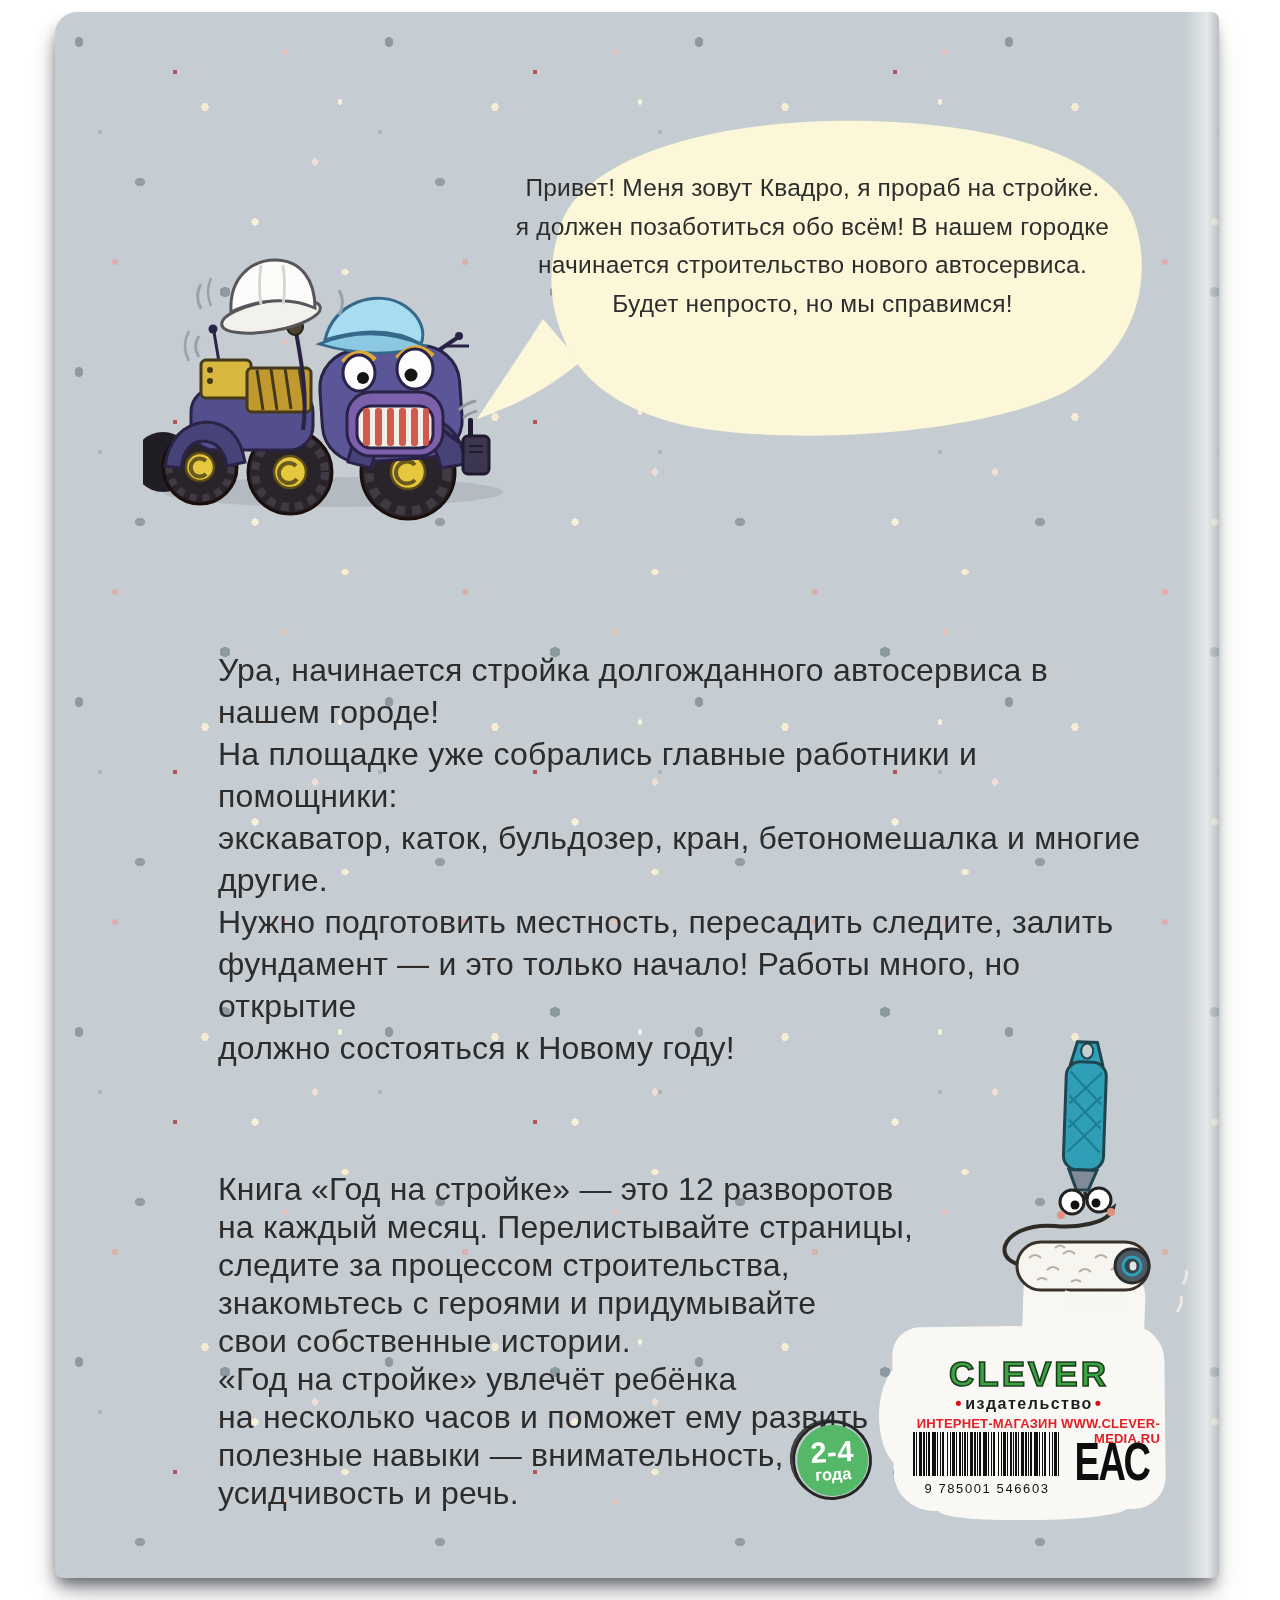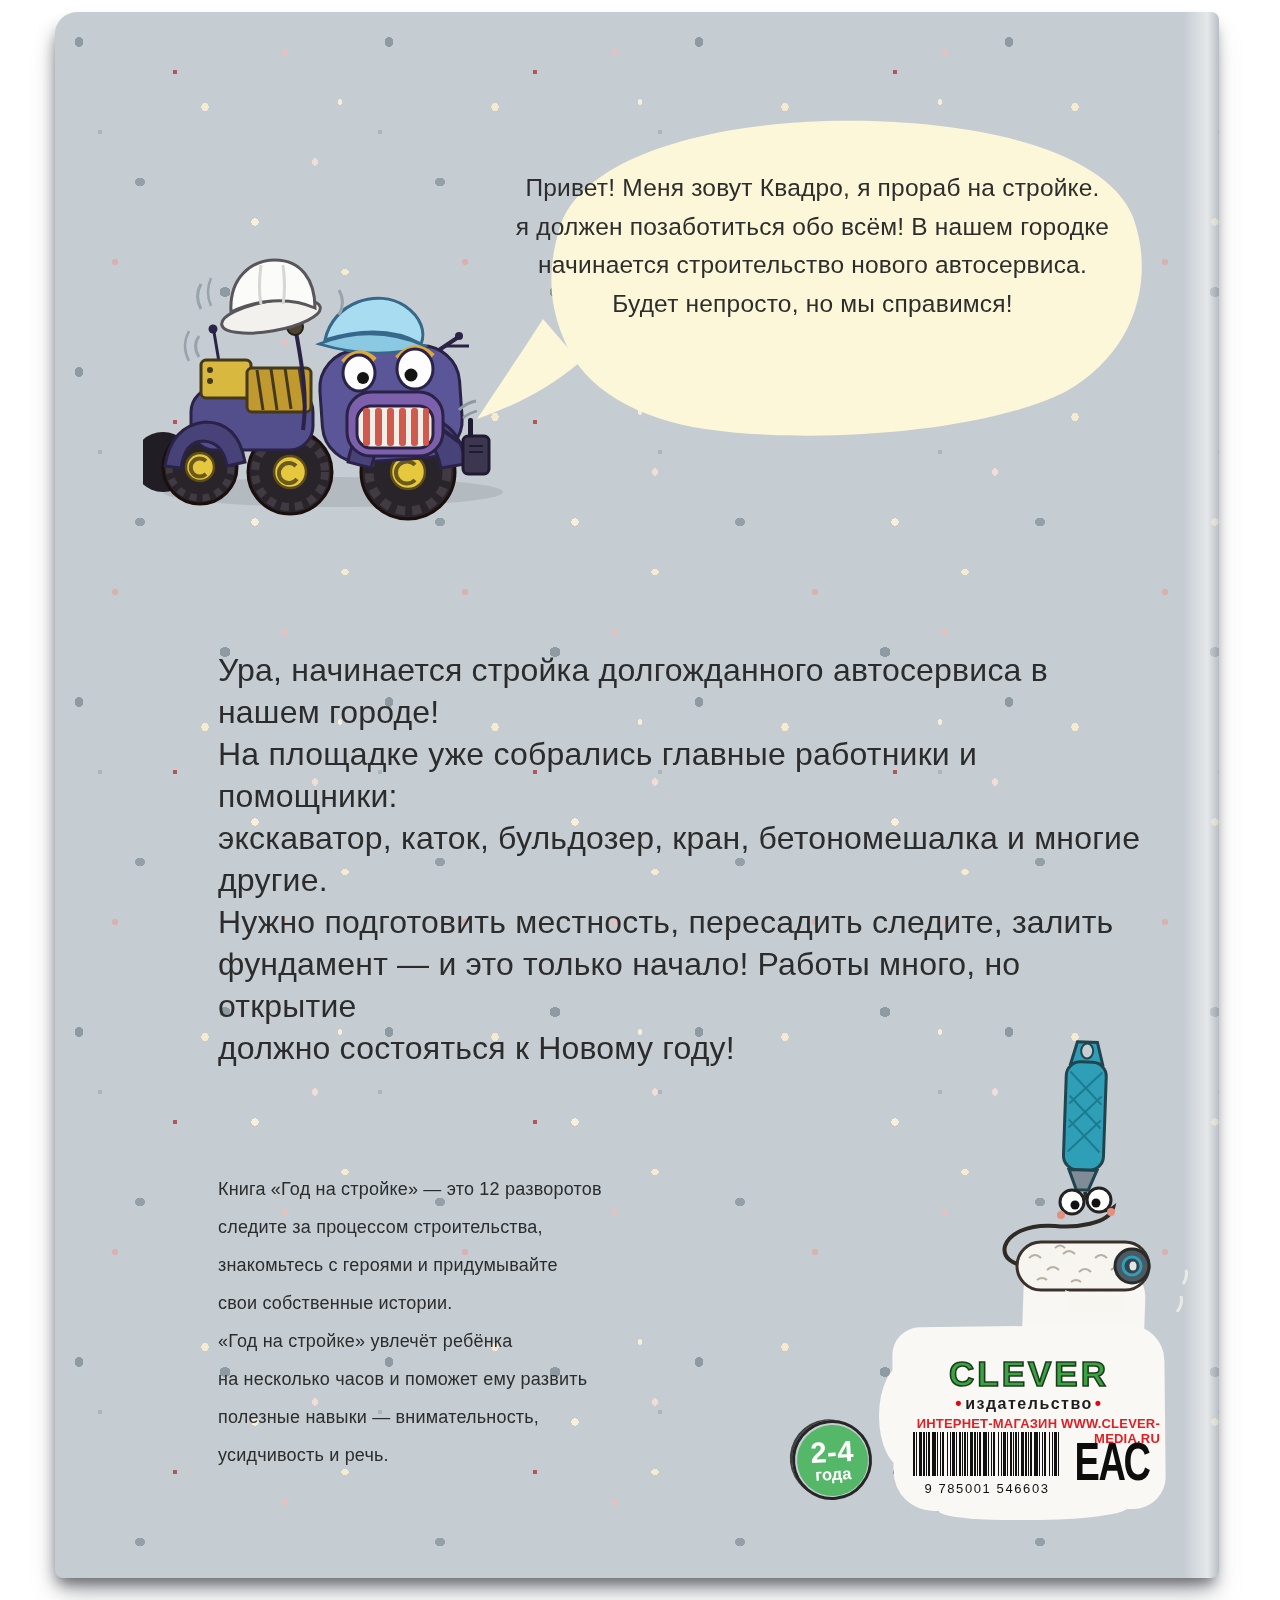--- a/index.html
+++ b/index.html
@@ -48,21 +48,21 @@
   .intro {
     position:absolute; left:163px; top:637px; width:940px;
     font-size:32px; line-height:42px; color:#2c2c2c; letter-spacing:.2px;
   }
   .question {
     position:absolute; left:163px; top:918px; width:860px;
     font-size:33px; letter-spacing:1.5px; color:#d2232a;
   }
   .description {
     position:absolute; left:163px; top:1158px; width:700px;
-    font-size:18px; line-height:38px; color:#2c2c2c; letter-spacing:.2px;
+    font-size:32px; line-height:38px; color:#2c2c2c; letter-spacing:.2px;
   }
 
   
   .quad  { position:absolute; left:88px;  top:208px;  width:362px; height:312px; }
   .roller{ position:absolute; left:870px; top:1000px; width:280px; height:300px; z-index:3; }
 
   
   .patch-riser { position:absolute; left:968px; top:1252px; width:122px; height:84px; background:#f8f7f3; border-radius:26px 32px 8px 8px; transform:rotate(2deg); z-index:2; }
   .patch-main  { position:absolute; left:838px; top:1314px; width:272px; height:184px; background:#f9f8f4; border-radius:28px 36px 32px 40px; transform:rotate(-.6deg); z-index:2; }
   .patch-blob-l{ position:absolute; left:824px; top:1352px; width:52px;  height:104px; background:#f9f8f4; border-radius:50%; z-index:2; }
@@ -226,20 +226,21 @@
       <div>На площадке уже собрались главные работники и помощники:</div>
       <div>экскаватор, каток, бульдозер, кран, бетономешалка и многие другие.</div>
       <div>Нужно подготовить местность, пересадить следите, залить</div>
       <div>фундамент — и это только начало! Работы много, но открытие</div>
       <div>должно состояться к Новому году!</div>
     </div>
 
 
     <div class="description">
       <div>Книга «Год на стройке» — это 12 разворотов</div>
+      <div>на каждый месяц. Перелистывайте страницы,</div>
       <div>следите за процессом строительства,</div>
       <div>знакомьтесь с героями и придумывайте</div>
       <div>свои собственные истории.</div>
       <div>«Год на стройке» увлечёт ребёнка</div>
       <div>на несколько часов и поможет ему развить</div>
       <div>полезные навыки — внимательность,</div>
       <div>усидчивость и речь.</div>
     </div>
 
     <div class="patch-riser"></div>

